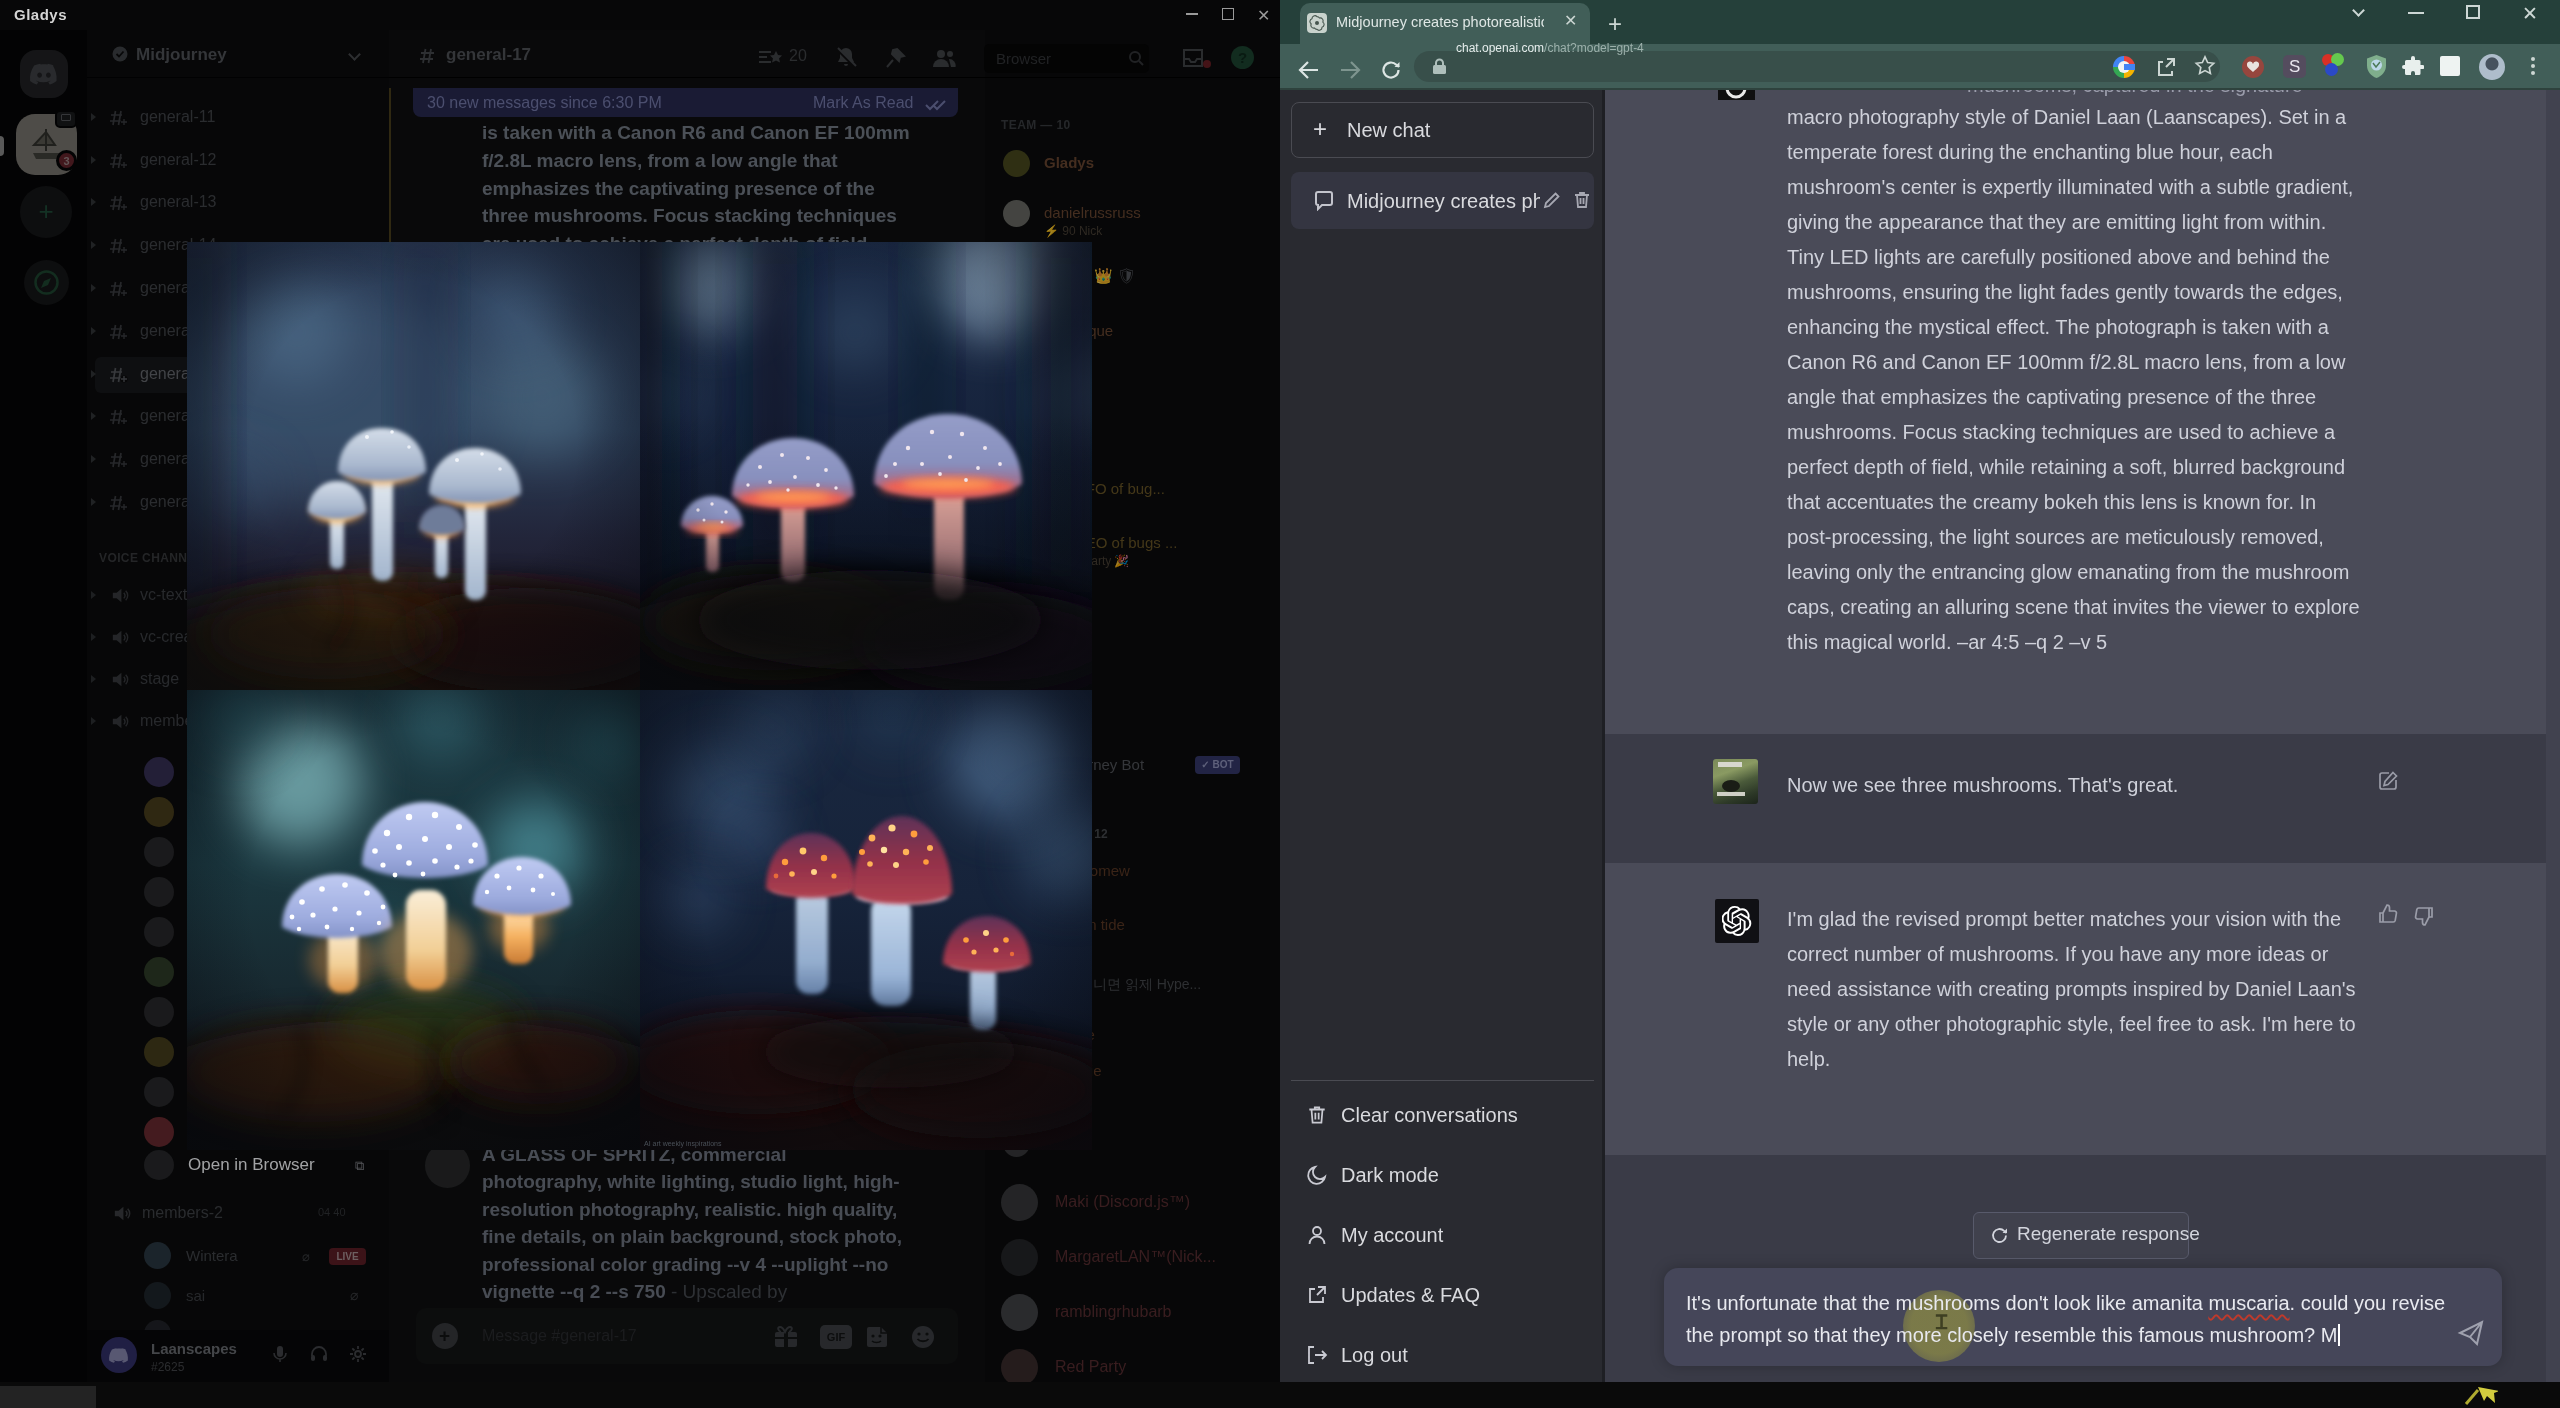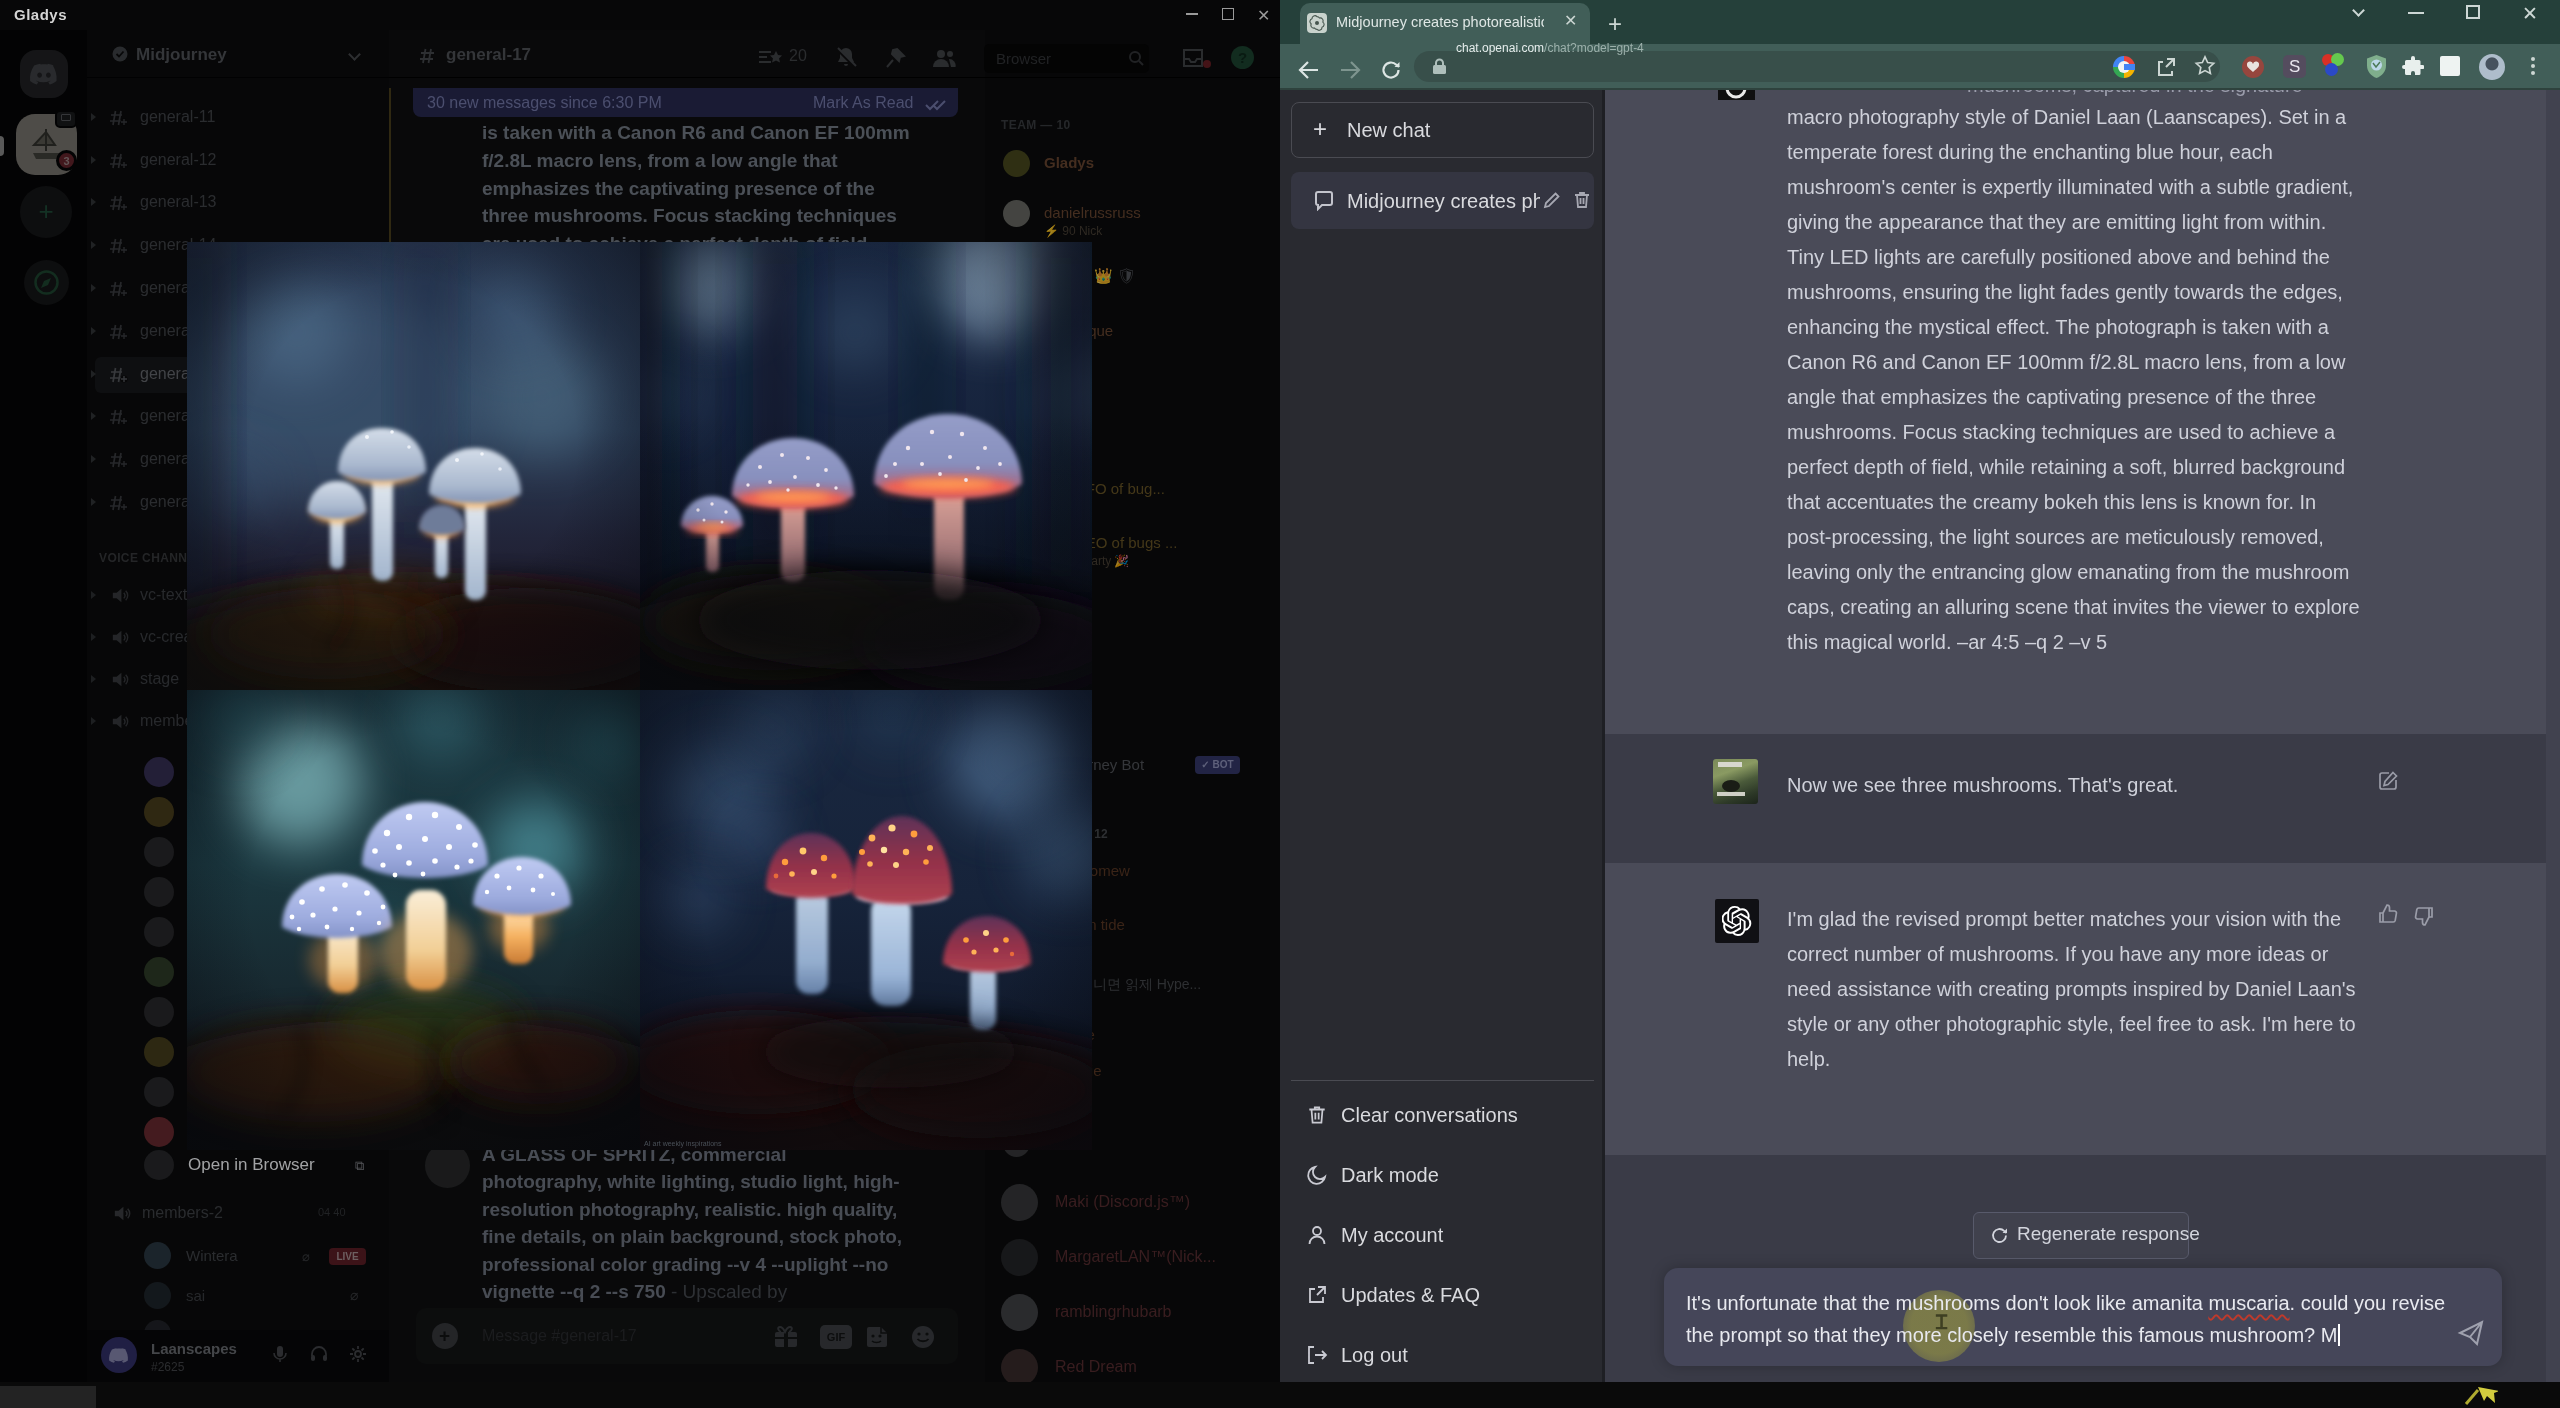--- a/index.html
+++ b/index.html
@@ -335,21 +335,21 @@
       <div class="abs" style="left:1044px;top:1090px;color:#5e3a26;font-size:15px;font-weight:500;white-space:nowrap">astro</div>
       <div class="abs" style="left:1003px;top:1130px;width:27px;height:27px;border-radius:50%;background:#3a3b3e"></div>
       <div class="abs" style="left:1044px;top:1134px;color:#5e3a26;font-size:15px;font-weight:500;white-space:nowrap">kai</div>
       <div class="abs" style="left:1001px;top:1184px;width:37px;height:37px;border-radius:50%;background:#3a3b3e"></div>
       <div class="abs" style="left:1055px;top:1193px;color:#5c2f33;font-size:16px;font-weight:500;white-space:nowrap">Maki (Discord.js™)</div>
       <div class="abs" style="left:1001px;top:1239px;width:37px;height:37px;border-radius:50%;background:#26272a"></div>
       <div class="abs" style="left:1055px;top:1248px;color:#5c2f33;font-size:16px;font-weight:500;white-space:nowrap">MargaretLAN™(Nick...</div>
       <div class="abs" style="left:1001px;top:1294px;width:37px;height:37px;border-radius:50%;background:#45464a"></div>
       <div class="abs" style="left:1055px;top:1303px;color:#5c2f33;font-size:16px;font-weight:500;white-space:nowrap">ramblingrhubarb</div>
       <div class="abs" style="left:1001px;top:1349px;width:37px;height:37px;border-radius:50%;background:#3c2e2e"></div>
-      <div class="abs" style="left:1055px;top:1358px;color:#5c2f33;font-size:16px;font-weight:500;white-space:nowrap">Red Dream</div>
+      <div class="abs" style="left:1055px;top:1358px;color:#5c2f33;font-size:16px;font-weight:500;white-space:nowrap">Red Party</div>
     </div>
 
   <div class="abs" style="left:0;top:30px;width:1280px;height:1352px;background:rgba(0,0,0,.38)"></div>
   <div class="abs" id="grid">
   <svg class="abs" style="left:0;top:0" width="453" height="448" viewBox="0 0 453 448">
     <defs>
       <filter id="b8" x="-60%" y="-60%" width="220%" height="220%">
             <feGaussianBlur stdDeviation="8"></feGaussianBlur>
           </filter>
       <filter id="b16" x="-60%" y="-60%" width="220%" height="220%">

